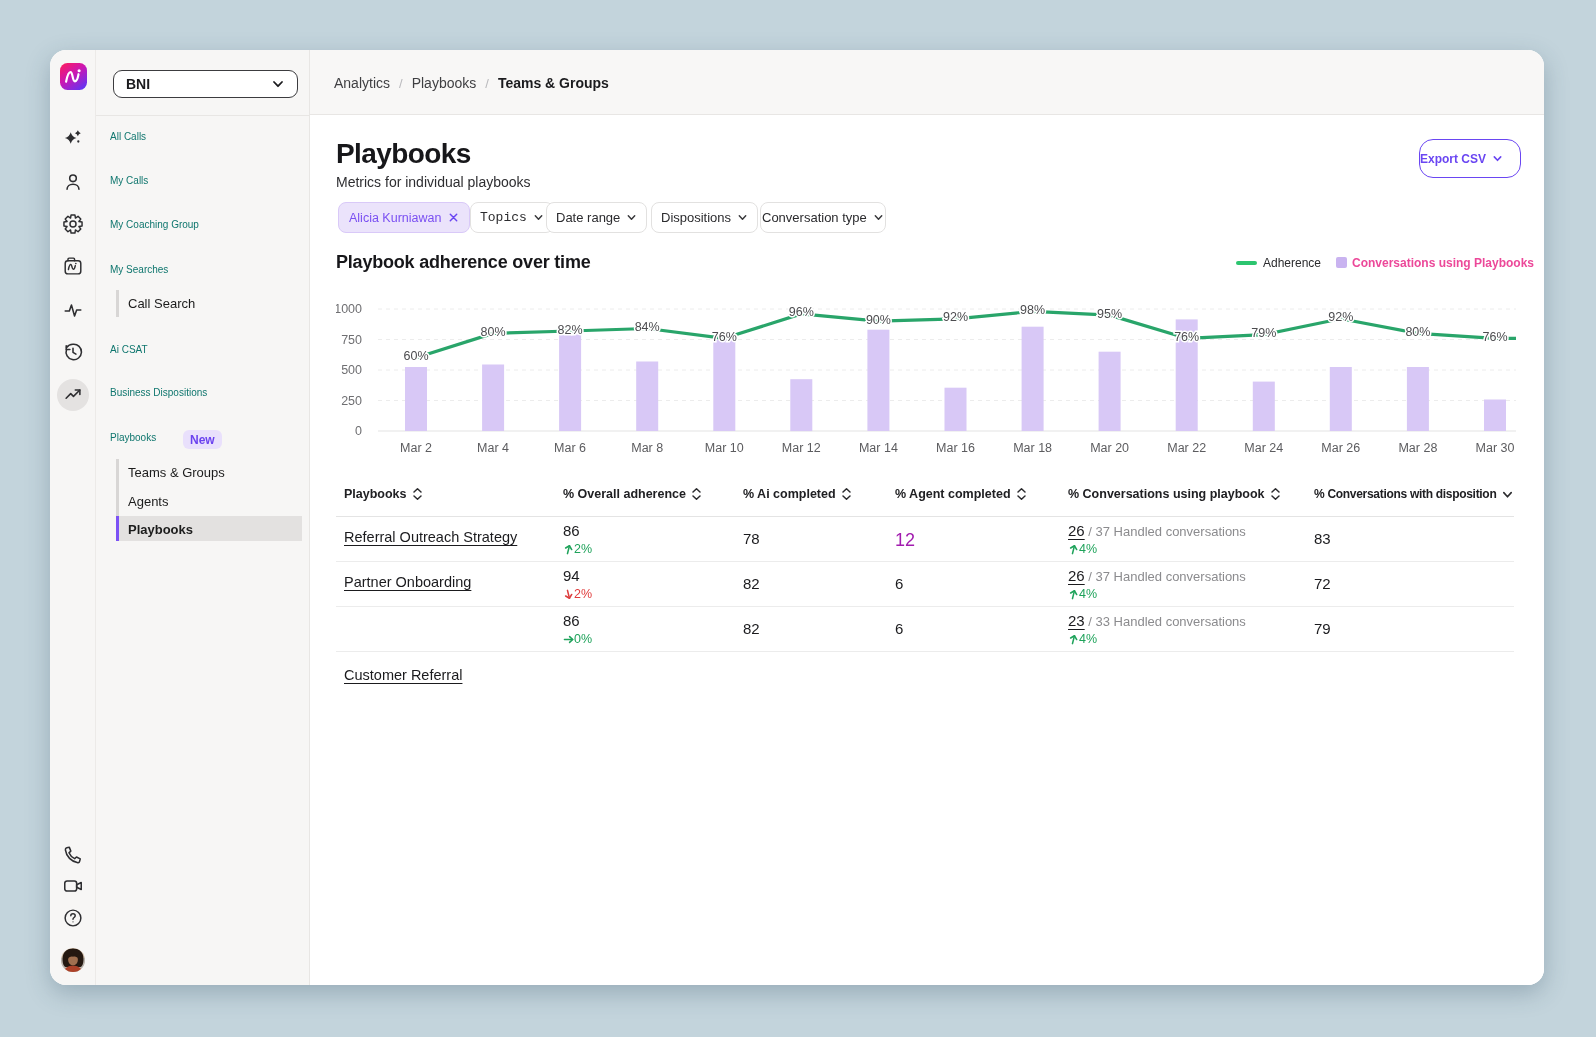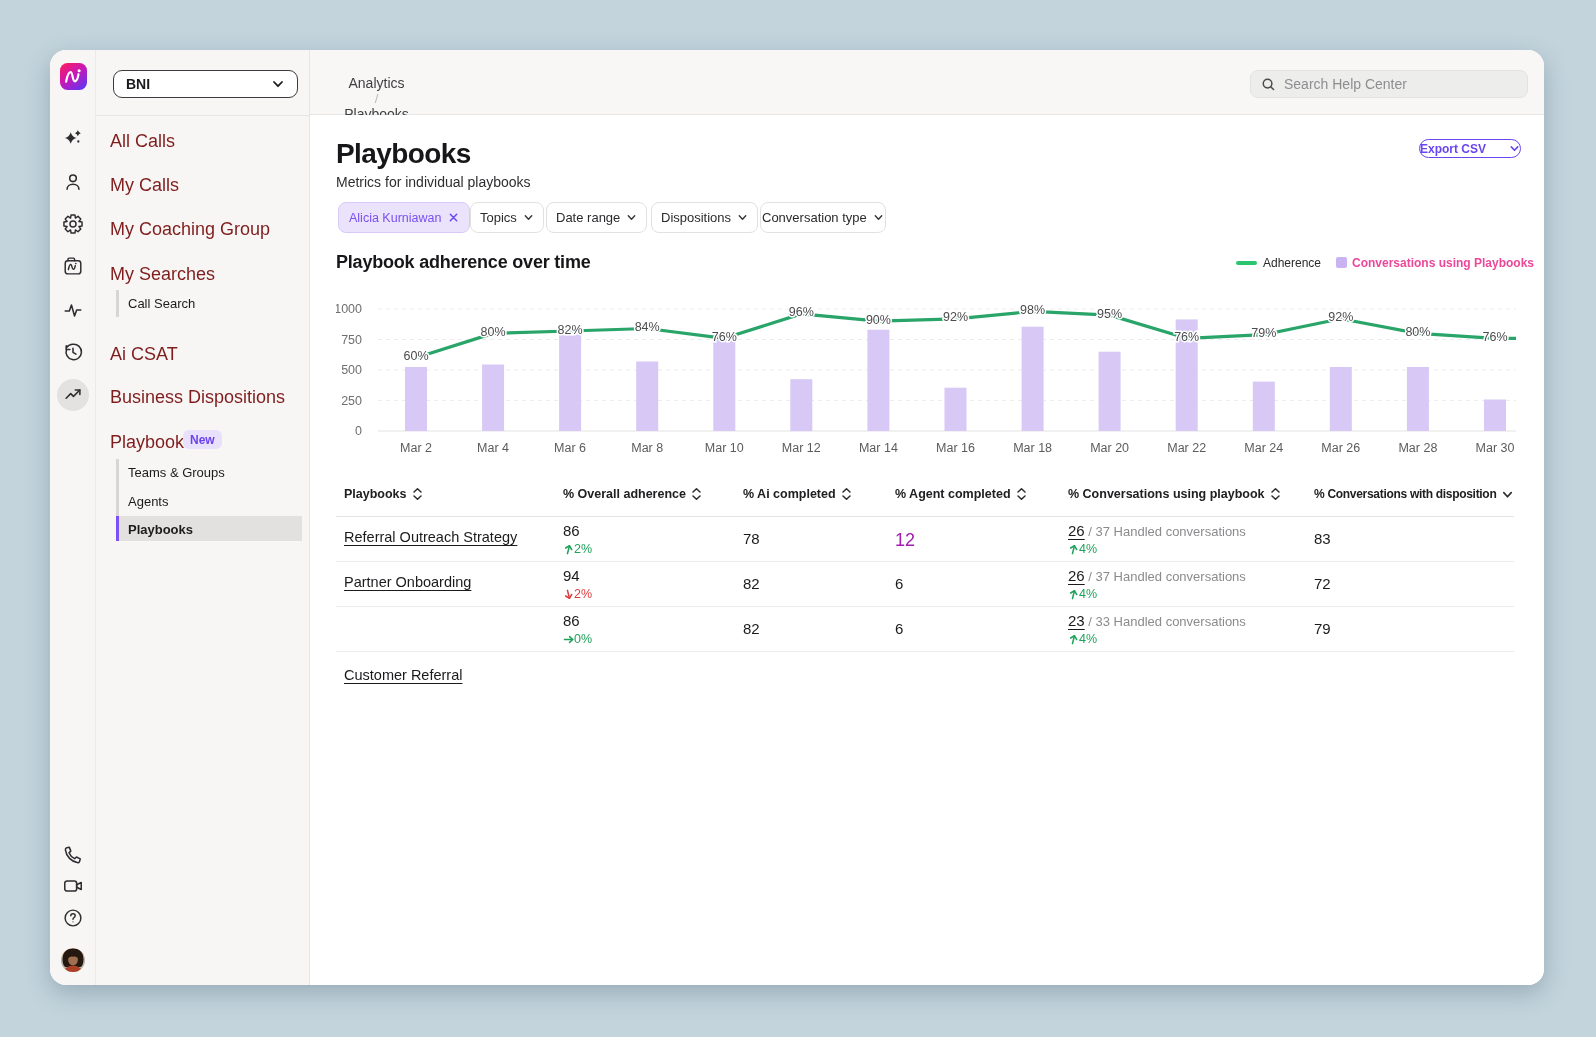--- a/index.html
+++ b/index.html
@@ -4,21 +4,21 @@
 <style>
 * { margin:0; padding:0; box-sizing:border-box; }
 html,body { width:1596px; height:1037px; }
 body { background:#c3d4dc; font-family:"Liberation Sans",sans-serif; position:relative; overflow:hidden; }
 .card { position:absolute; left:50px; top:50px; width:1494px; height:935px; background:#fff; border-radius:16px; overflow:hidden; box-shadow:0 8px 24px rgba(40,70,90,.28); }
 .abs { position:absolute; }
 .rail { position:absolute; left:0; top:0; width:46px; height:935px; background:#f7f6f5; border-right:1px solid #eceae8; }
 .sidebar { position:absolute; left:46px; top:0; width:214px; height:935px; background:#f7f6f5; border-right:1px solid #e8e6e4; }
 .topbar { position:absolute; left:260px; top:0; width:1234px; height:65px; background:#f8f7f6; border-bottom:1px solid #e8e6e4; }
 .content { position:absolute; left:260px; top:65px; width:1234px; height:870px; background:#fff; }
-.menu-item { position:absolute; left:14px; white-space:nowrap; font-size:18px; color:#7f1d1d; }
+.menu-item { position:absolute; left:14px; white-space:nowrap; font-size:10px; color:#0f766e; }
 .menu-sub { position:absolute; left:32px; white-space:nowrap; font-size:13px; color:#1c1c1c; }
 .crumb { font-size:14px; color:#3f3f42; }
 .crumb-sep { color:#b9b9bc; margin:0 9px; font-size:13px; }
 .chip { position:absolute; top:87px; height:31px; border-radius:8px; display:flex; align-items:center; font-size:13px; white-space:nowrap; }
 .chip.plain { background:#fff; border:1px solid #e2e1e0; color:#2b2b2e; padding:0 12px; }
 .th { position:absolute; font-size:12.5px; font-weight:bold; color:#202023; display:flex; align-items:center; gap:5px; }
 .green { color:#1fa35b; }
 .red { color:#e03c3c; }
 </style>
 </head>
@@ -116,51 +116,44 @@
     <div class="menu-item" style="top:382px">Playbooks</div>
     <div class="abs" style="left:87px;top:380px;height:19px;padding:0 7px;background:#e9e0fc;border-radius:6px;display:flex;align-items:center;font-size:12px;font-weight:bold;color:#6b42ef;">New</div>
     <div class="abs" style="left:20px;top:409px;width:2.5px;height:57px;background:#d8d6d5;"></div>
     <div class="abs" style="left:20px;top:466px;width:186px;height:25px;background:#e3e1e0;"></div>
     <div class="abs" style="left:20px;top:466px;width:3px;height:25px;background:#7c52f5;"></div>
     <div class="menu-sub" style="top:415px">Teams &amp; Groups</div>
     <div class="menu-sub" style="top:444px">Agents</div>
     <div class="menu-sub" style="top:472px;font-weight:bold;">Playbooks</div>
   </div>
   <div class="topbar" id="topbar">
-    <div class="abs" style="left:11px;top:25px;display:flex;align-items:center;flex-direction:column;">
+    <div class="abs" style="left:24px;top:25px;display:flex;align-items:center;">
       <span class="crumb">Analytics</span>
         <span class="crumb-sep">/</span>
       <span class="crumb">Playbooks</span>
         <span class="crumb-sep">/</span>
       <span class="crumb" style="color:#1b1b1e;font-weight:bold;">Teams &amp; Groups</span>
     </div>
-    <div class="abs" style="left:940px;top:20px;width:278px;height:28px;background:#ededec;border:1px solid #e3e2e1;border-radius:8px;display:flex;align-items:center;padding:0 10px;">
-      <svg width="15" height="15" viewBox="0 0 16 16" fill="none" stroke="#4c4c4f" stroke-width="1.6" stroke-linecap="round">
-          <circle cx="7" cy="7" r="4.6"></circle>
-          <path d="M10.6 10.6 L13.4 13.4"></path>
-        </svg>
-      <span style="margin-left:8px;font-size:14px;color:#8e8e91;">Search Help Center</span>
-    </div>
   </div>
   <div class="content" id="content">
     <div class="abs" style="left:26px;top:23px;font-size:28px;font-weight:bold;letter-spacing:-0.6px;color:#17171a;">Playbooks</div>
     <div class="abs" style="left:26px;top:59px;font-size:14px;color:#2e2e31;">Metrics for individual playbooks</div>
-    <div class="abs" style="left:1109px;top:24px;width:102px;height:19px;border:1.5px solid #6a46f2;border-radius:14px;display:flex;align-items:center;justify-content:space-between;gap:6px;">
+    <div class="abs" style="left:1109px;top:24px;width:102px;height:39px;border:1.5px solid #6a46f2;border-radius:14px;display:flex;align-items:center;justify-content:flex-start;gap:6px;">
       <span style="font-size:12px;font-weight:bold;color:#6a46f2;">Export CSV</span>
       <svg width="11" height="11" viewBox="0 0 12 12" fill="none" stroke="#6a46f2" stroke-width="1.7" stroke-linecap="round" stroke-linejoin="round">
           <path d="M2.5 4.2 L6 8 L9.5 4.2"></path>
         </svg>
     </div>
     <div class="chip" style="left:28px;background:#ebe3fb;border:1px solid #d9c9f8;color:#7a4ff2;padding:0 10px;gap:7px;font-size:12.5px;text-align:center;">
       <span>Alicia Kurniawan</span>
       <svg width="11" height="11" viewBox="0 0 12 12" fill="none" stroke="#6a46f2" stroke-width="1.6" stroke-linecap="round">
           <path d="M2.5 2.5 L9.5 9.5 M9.5 2.5 L2.5 9.5"></path>
         </svg>
     </div>
-    <div class="chip plain" style="left:160px;padding:0 9px;gap:6px;">
+    <div class="chip plain" style="left:160px;padding:0 9px;gap:6px;font-family:Liberation Mono, monospace;">
         <span>Topics</span>
       <svg width="11" height="11" viewBox="0 0 12 12" fill="none" stroke="#39393c" stroke-width="1.6" stroke-linecap="round" stroke-linejoin="round">
           <path d="M2.5 4.2 L6 8 L9.5 4.2"></path>
         </svg>
     </div>
     <div class="chip plain" style="left:236px;padding:0 9px;gap:6px;">
         <span>Date range</span>
       <svg width="11" height="11" viewBox="0 0 12 12" fill="none" stroke="#39393c" stroke-width="1.6" stroke-linecap="round" stroke-linejoin="round">
           <path d="M2.5 4.2 L6 8 L9.5 4.2"></path>
         </svg>

